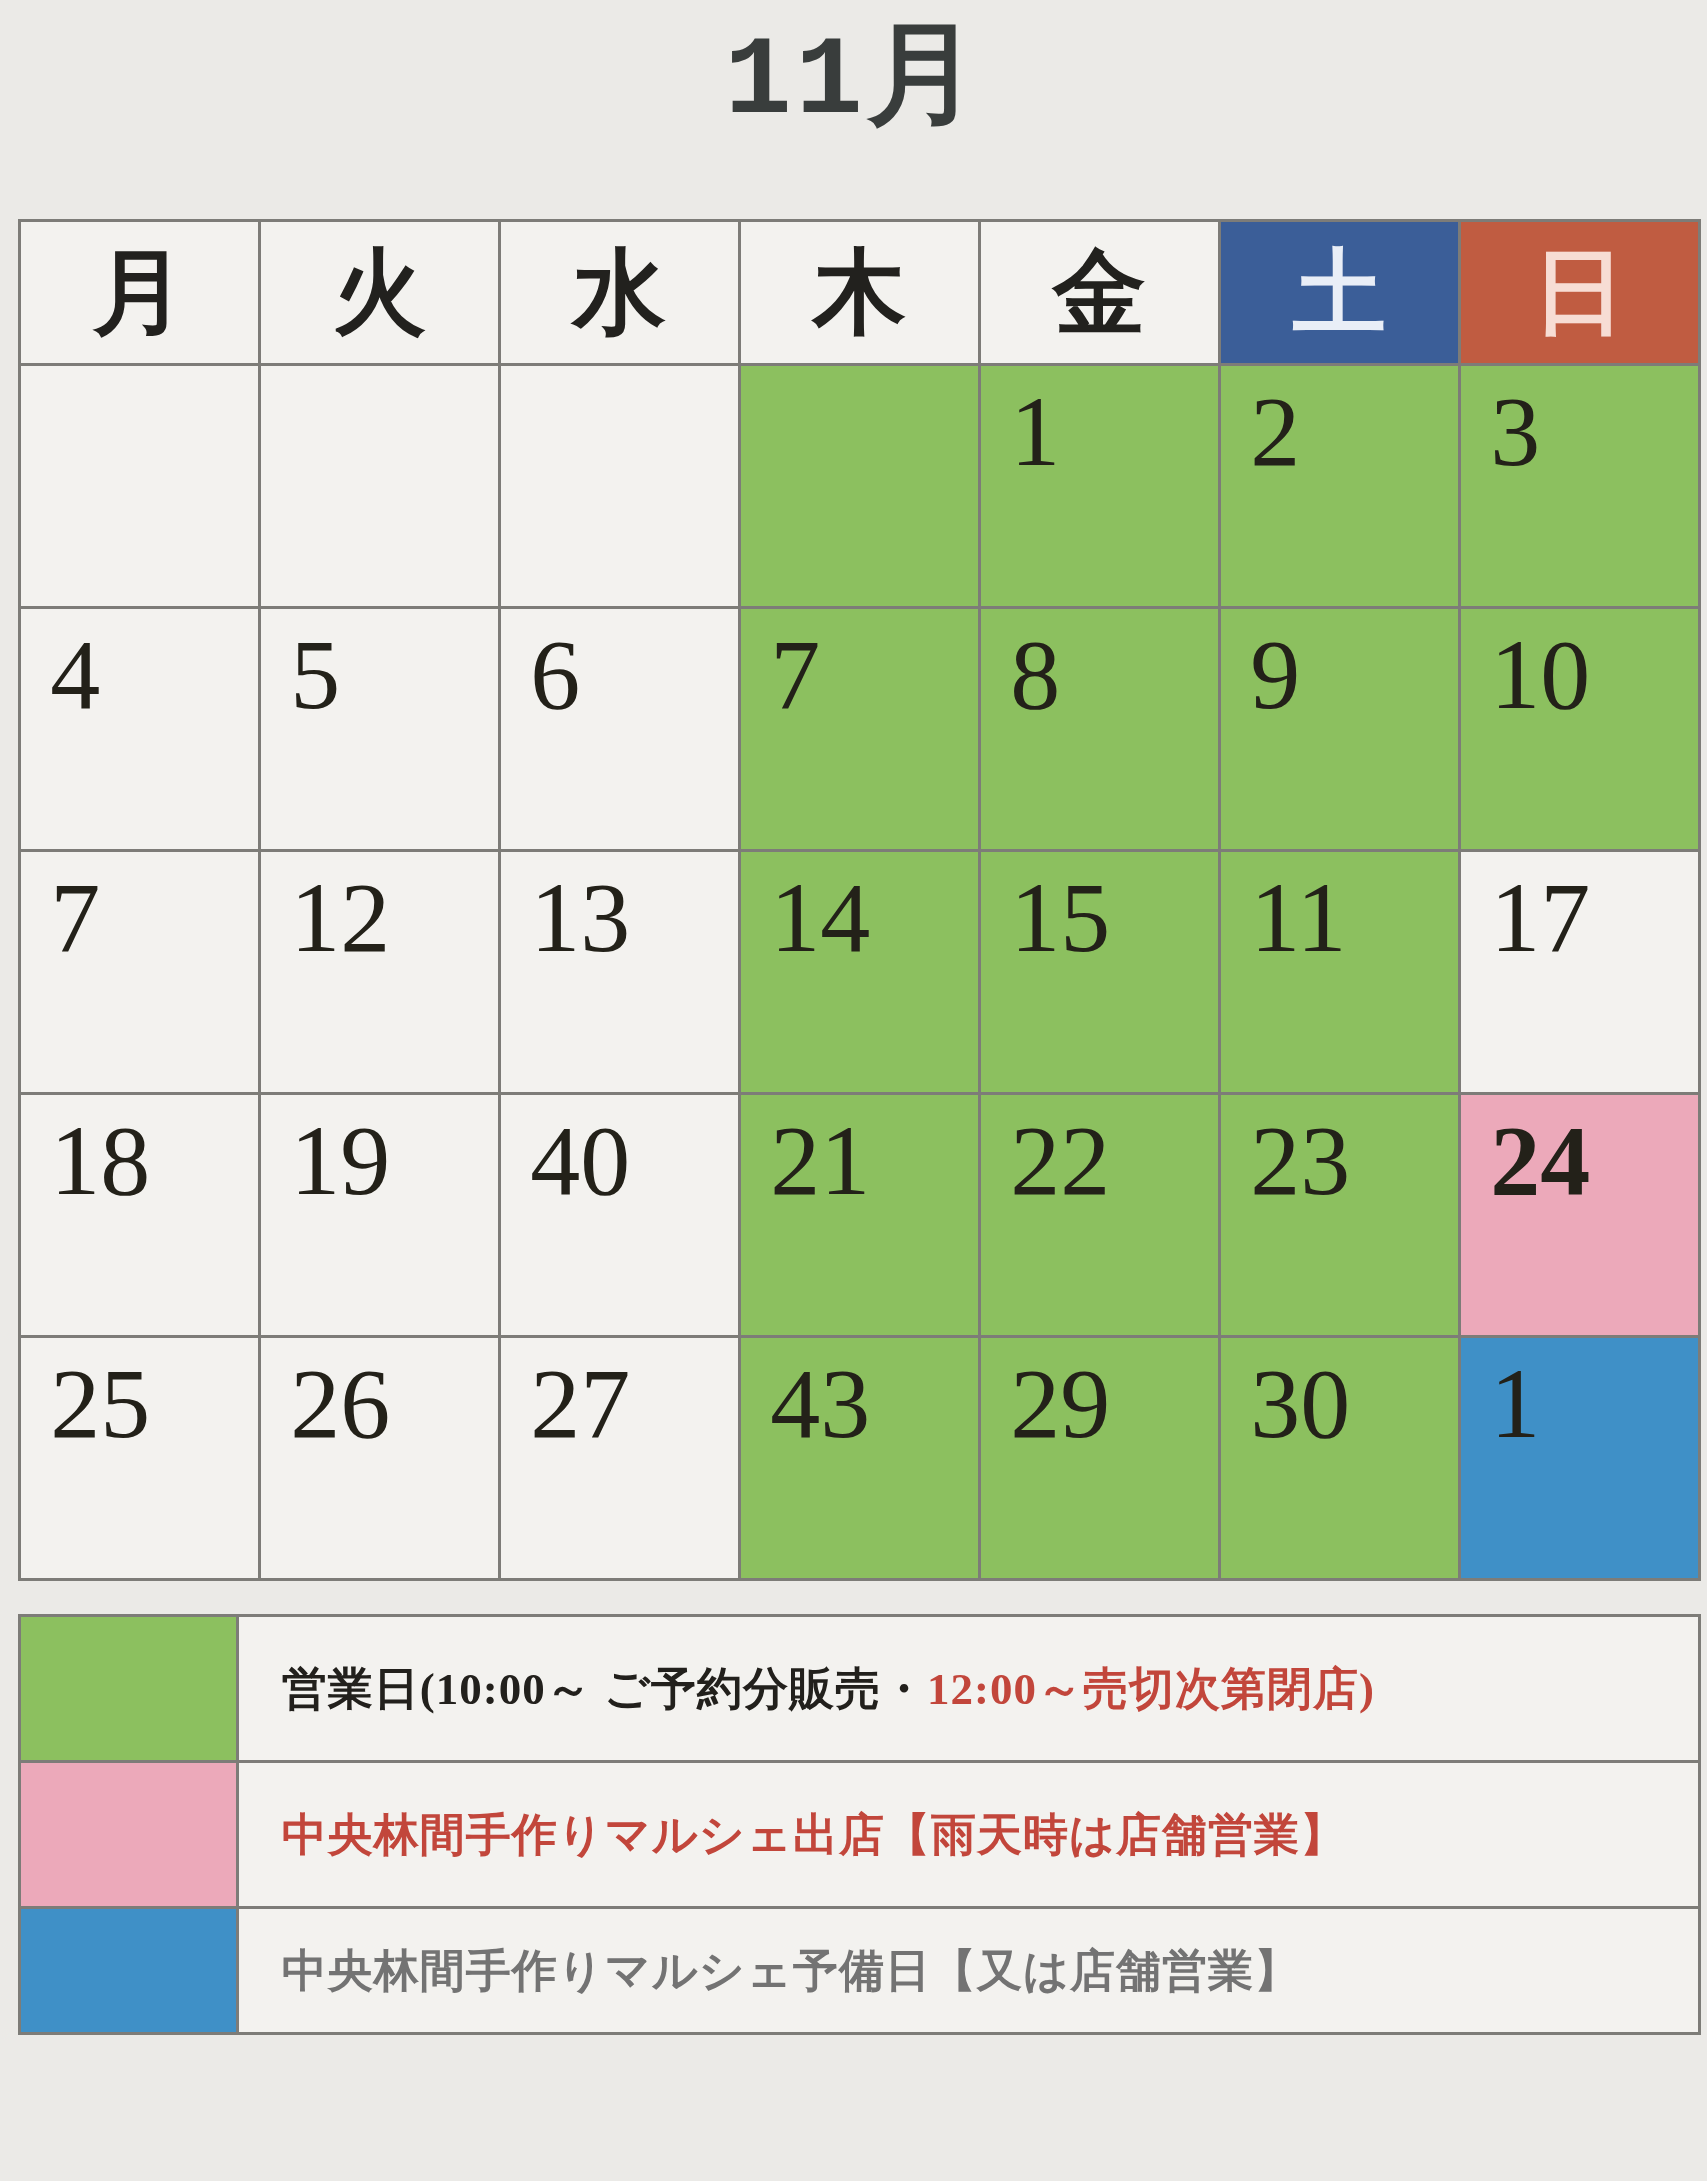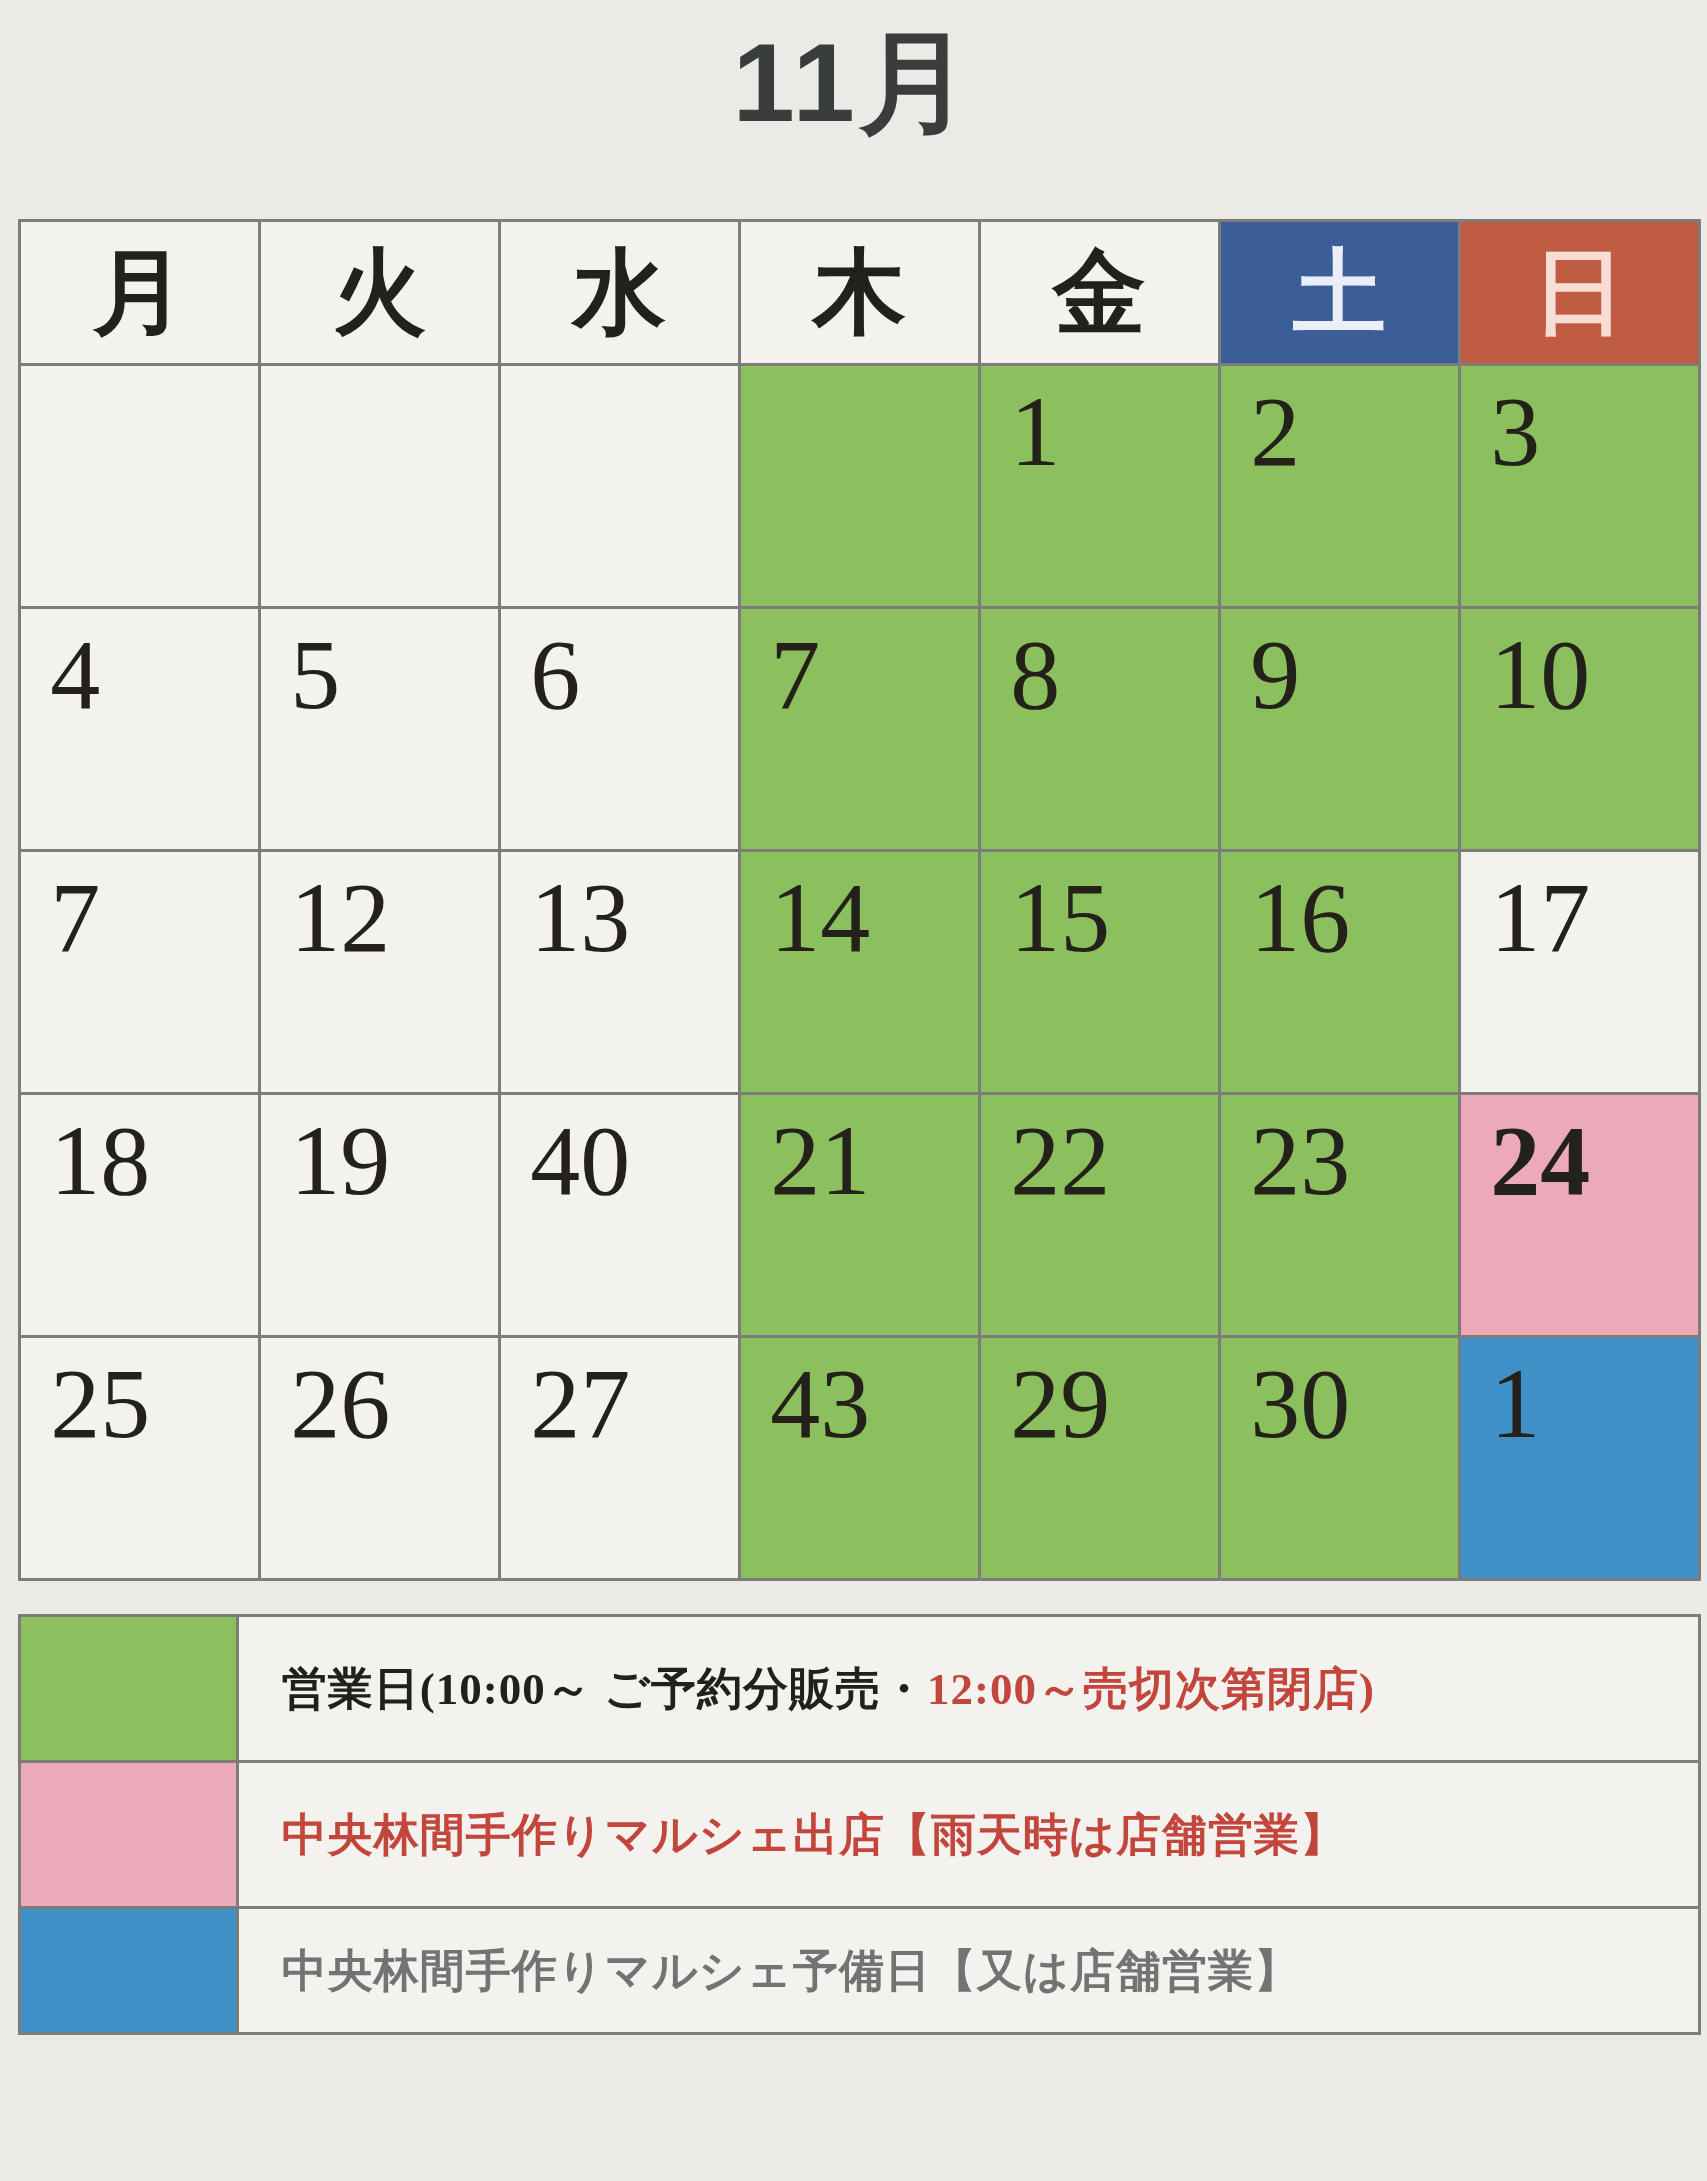--- a/index.html
+++ b/index.html
@@ -21,21 +21,21 @@
     top: 9.9px;
     left: 0;
     right: 0;
     margin: 0;
     text-align: center;
     font-size: 112px;
     line-height: 1.3;
     font-weight: bold;
     letter-spacing: 3.9px;
     color: #393d3c;
-    font-family: Liberation Sans, sans-serif;
+    font-family: Liberation Mono, monospace;
   }
   
   table.calendar {
     position: absolute;
     left: 17.7px;
     top: 219px;
     width: 1683px;
     border-collapse: collapse;
     table-layout: fixed;
   }
@@ -135,21 +135,21 @@
           <td class="day open">8</td>
           <td class="day open">9</td>
           <td class="day open">10</td>
         </tr>
         <tr>
           <td class="day closed">7</td>
           <td class="day closed">12</td>
           <td class="day closed">13</td>
           <td class="day open">14</td>
           <td class="day open">15</td>
-          <td class="day open">16</td>
+          <td class="day open">11</td>
           <td class="day closed">17</td>
         </tr>
         <tr>
           <td class="day closed">18</td>
           <td class="day closed">19</td>
           <td class="day closed">40</td>
           <td class="day open">21</td>
           <td class="day open">22</td>
           <td class="day open">23</td>
           <td class="day marche">24</td>

